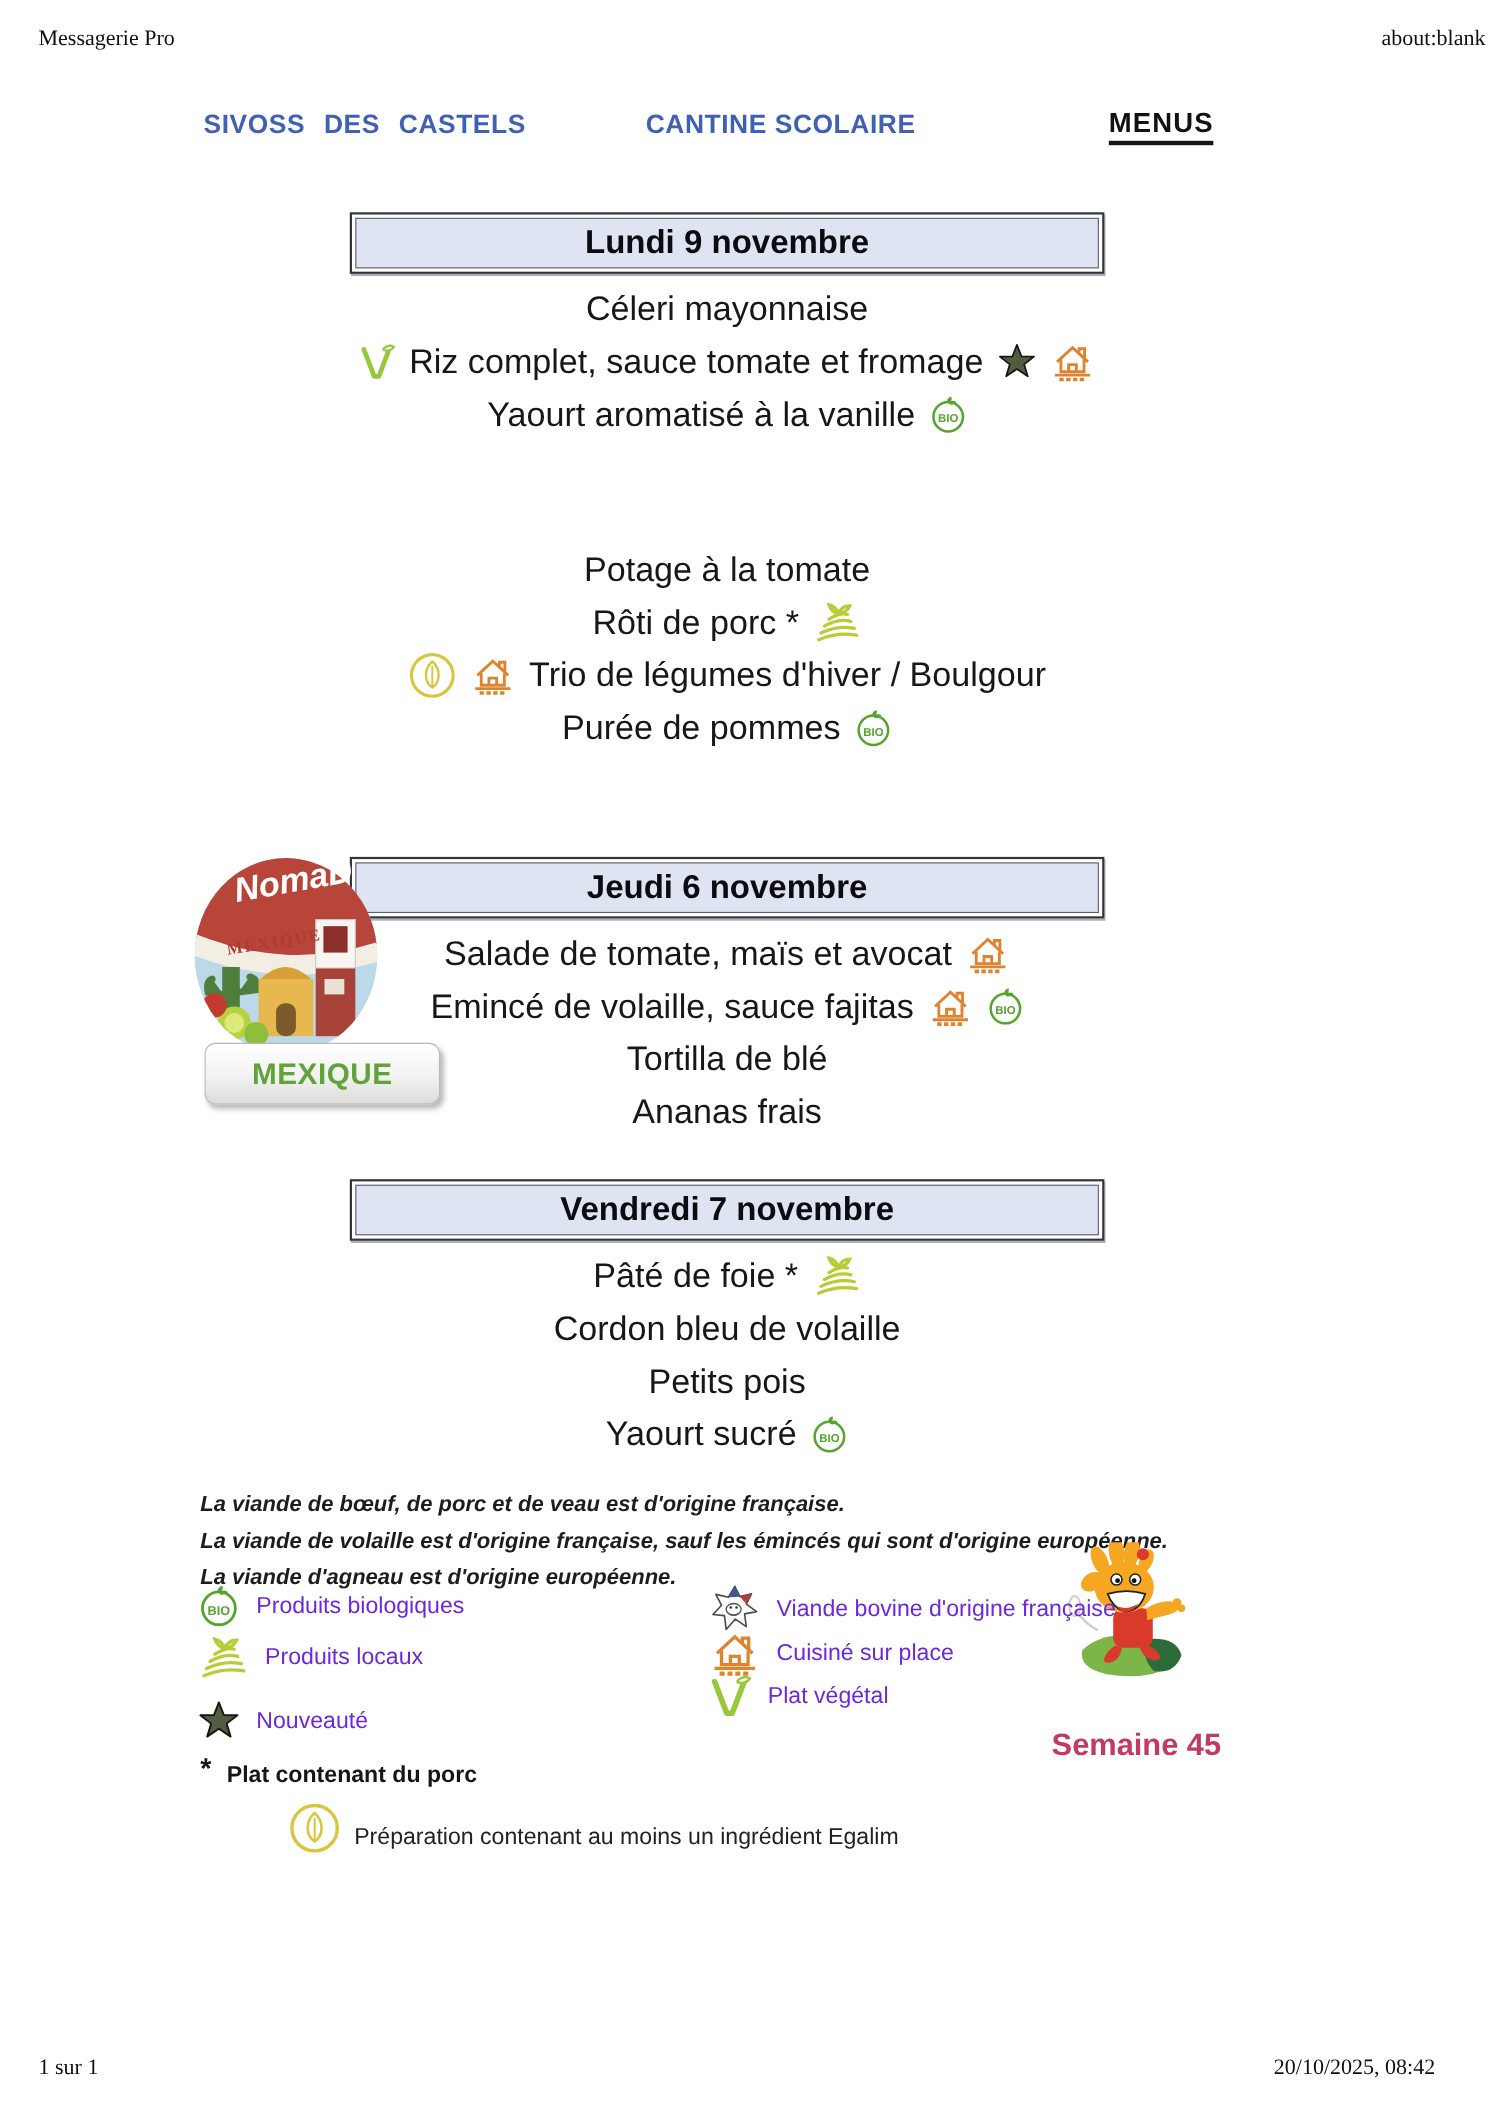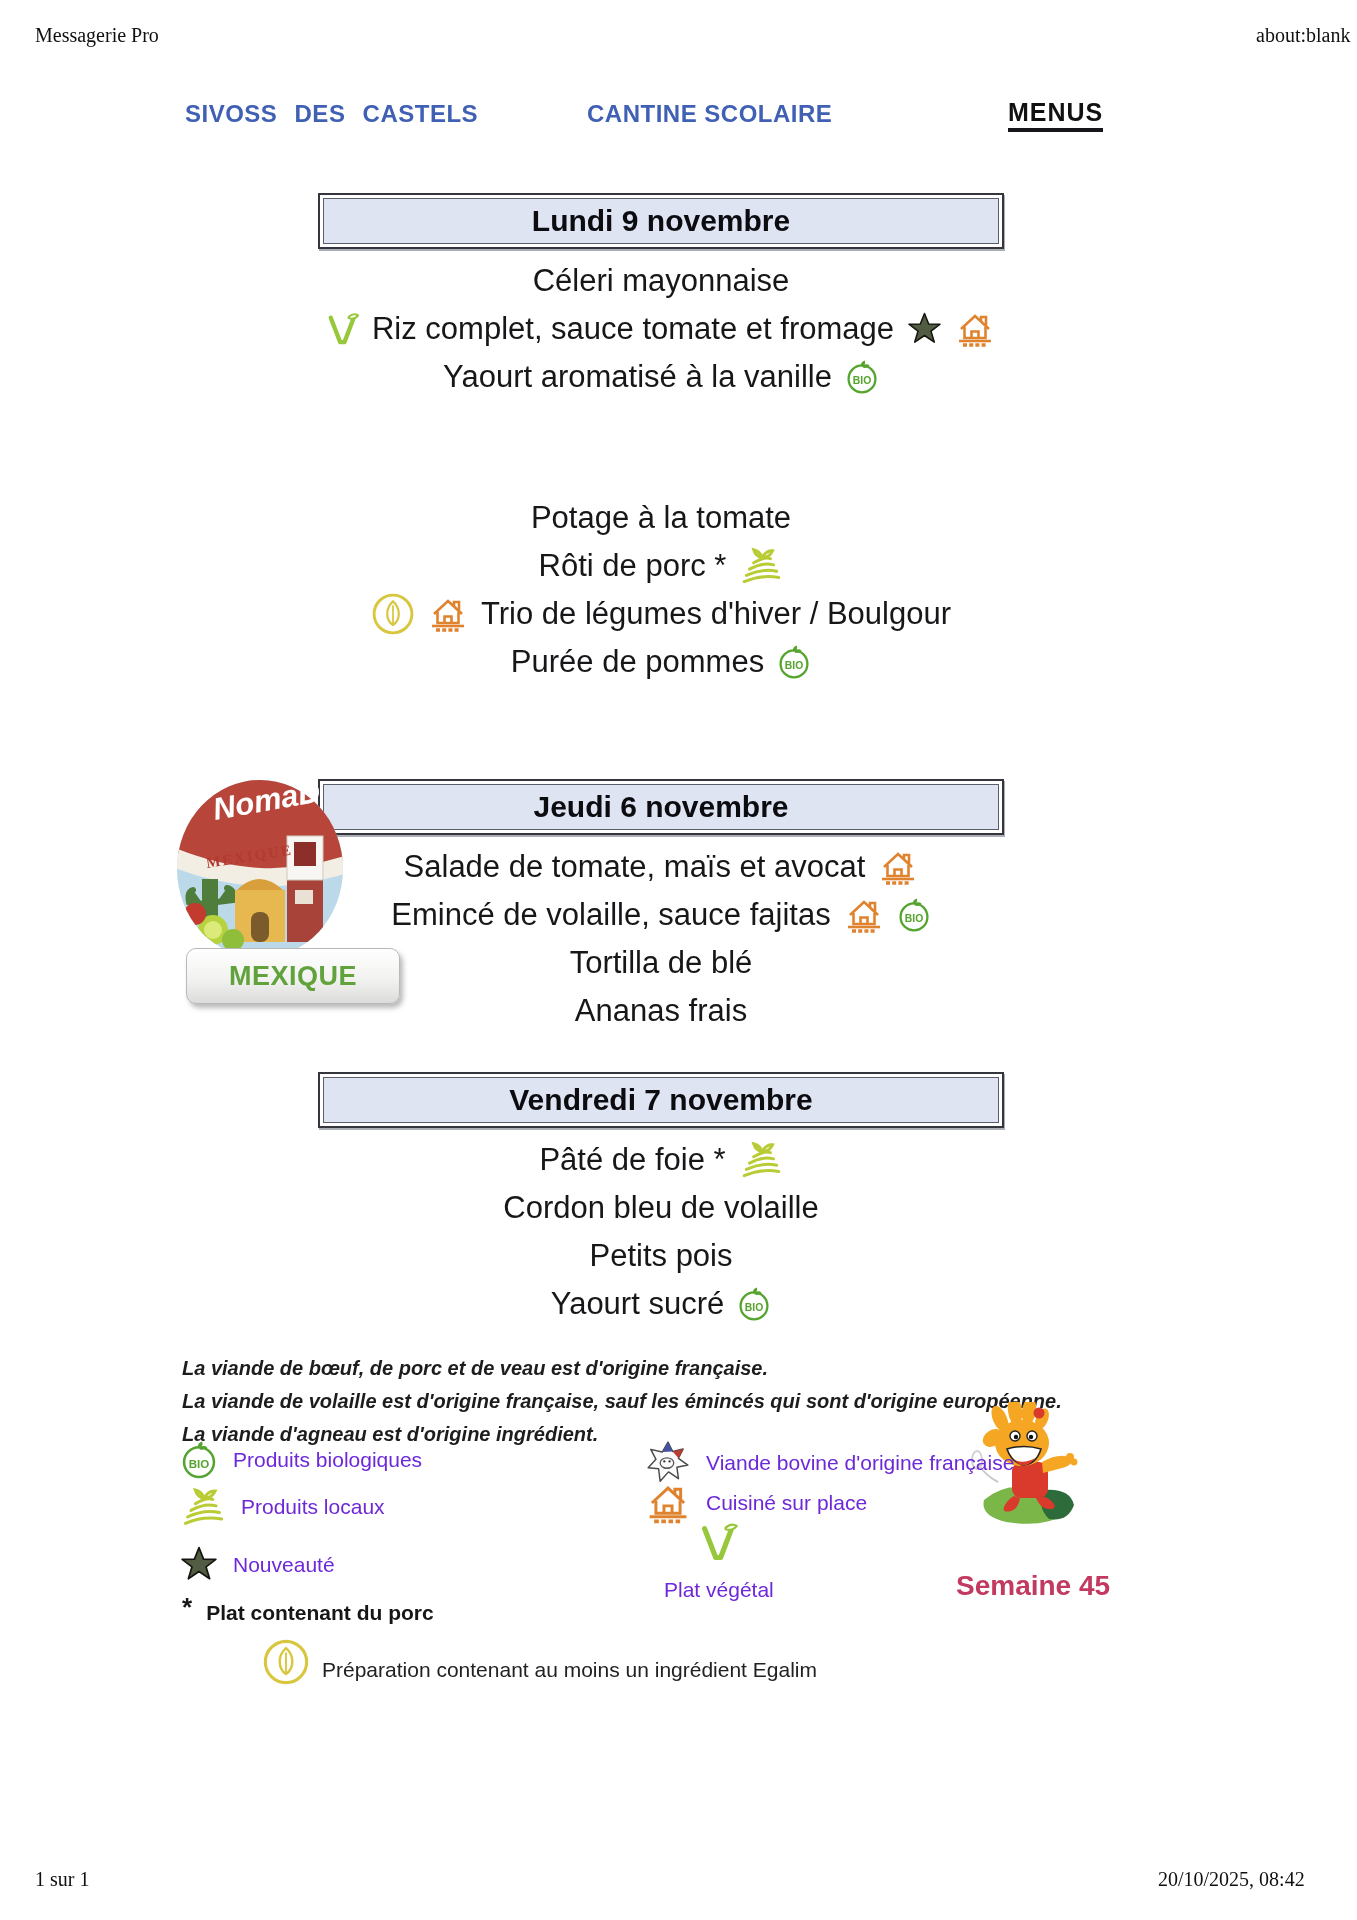--- a/index.html
+++ b/index.html
@@ -260,21 +260,21 @@
     <text x="40" y="42" transform="rotate(-10 40 42)" fill="#ffffff" font-size="31" font-weight="bold" font-style="italic" font-family="Liberation Sans,sans-serif">NomaD</text>
     <text x="32" y="90" transform="rotate(-9 32 90)" fill="#b33a30" font-size="15" font-weight="bold" letter-spacing="2" font-family="Liberation Serif,serif">MEXIQUE</text>
   </svg>
 </div>
 
 <div class="mexbtn">MEXIQUE</div>
 
 <div class="abs notes" id="notes">
     <div>La viande de bœuf, de porc et de veau est d'origine française.</div>
     <div>La viande de volaille est d'origine française, sauf les émincés qui sont d'origine européenne.</div>
-    <div>La viande d'agneau est d'origine ingrédient.</div>
+    <div>La viande d'agneau est d'origine européenne.</div>
   </div>
 
 <div class="abs pork">
   <span class="ast">*</span><span>Plat contenant du porc</span>
 </div>
 
 <div class="abs" style="left:262px;top:1638px" id="egalim-icon-slot"><svg width="48" height="48" viewBox="0 0 40 40" fill="none" stroke="#d9c63f">
       <circle cx="20" cy="20" r="17.2" stroke-width="2.6"></circle>
       <path d="M20 30 C13 25.5 13 14.5 20 8.5 C27 14.5 27 25.5 20 30 Z" stroke-width="2"></path>
       <path d="M20 30 V12" stroke-width="1.6"></path>
@@ -365,21 +365,21 @@
       <svg width="46" height="44" viewBox="0 0 40 38" fill="none" stroke="#e0832f" stroke-width="2.6">
         <path d="M6 19 L20 6 L26 11.5 M26 11.5 L34 19 M26 11.5 V7 H31 V16"></path>
         <path d="M9.5 17 V28 H30.5 V17"></path>
         <path d="M16.5 28 V21.5 H23.5 V28"></path>
         <line x1="4" y1="31" x2="36" y2="31"></line>
         <line x1="8" y1="35" x2="32" y2="35" stroke-width="3.4" stroke-dasharray="4 2.2"></line>
       </svg>
     </span>
     <span class="lbl">Cuisiné sur place</span>
   </div>
-<div class="lrow" style="left: 664px; top: 1521px; flex-direction: column;">
+<div class="lrow" style="left: 645px; top: 1521px;">
     <span class="igrp">
       <svg width="38" height="42" viewBox="0 0 34 38" fill="none" stroke="#97c83c">
         <path d="M4 7 L14 33 L18.5 33 L28 8" stroke-width="4.6" stroke-linejoin="round" stroke-linecap="round"></path>
         <path d="M23 6 q5.5 -4.5 10 -1.5 q-3.5 5 -10 3 z" stroke-width="2" fill="#ffffff"></path>
       </svg>
     </span>
     <span class="lbl">Plat végétal</span>
   </div>
 
 </body></html>

